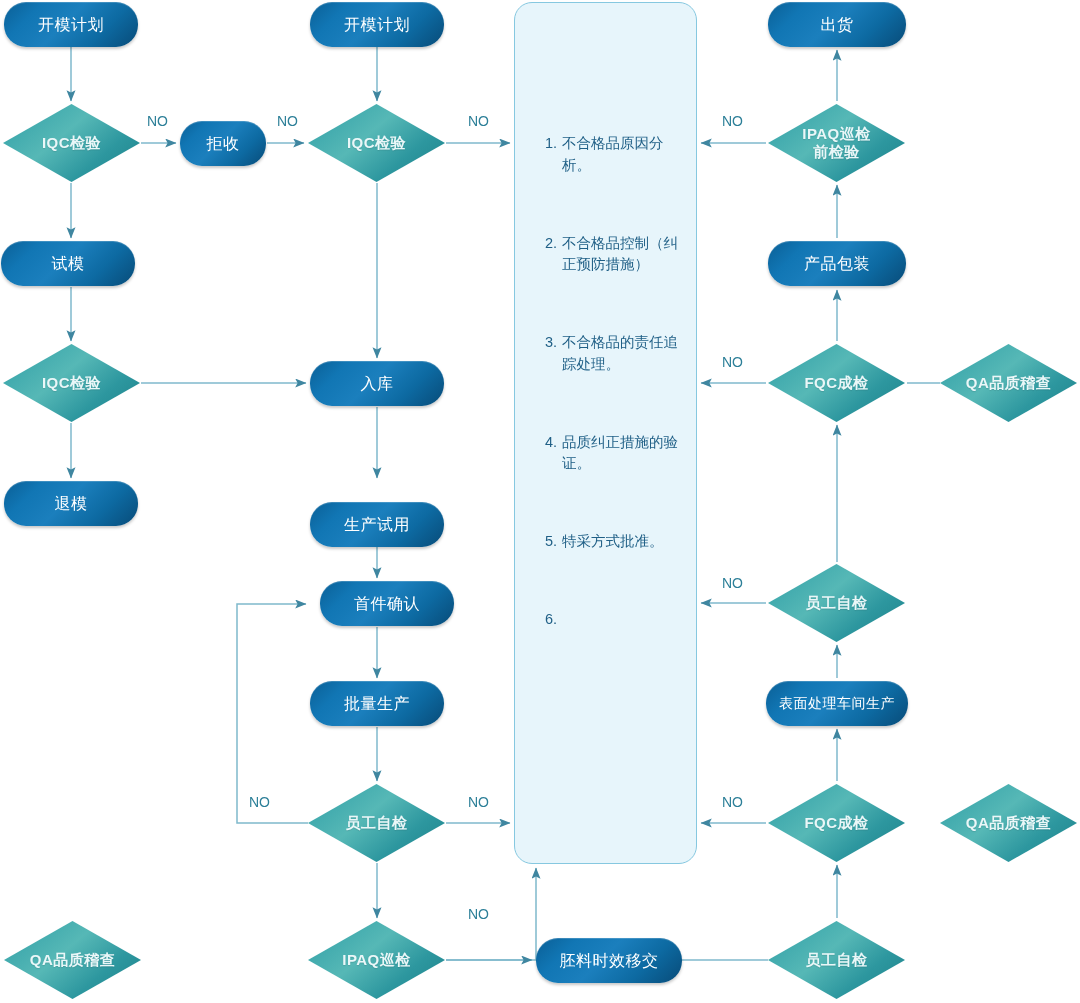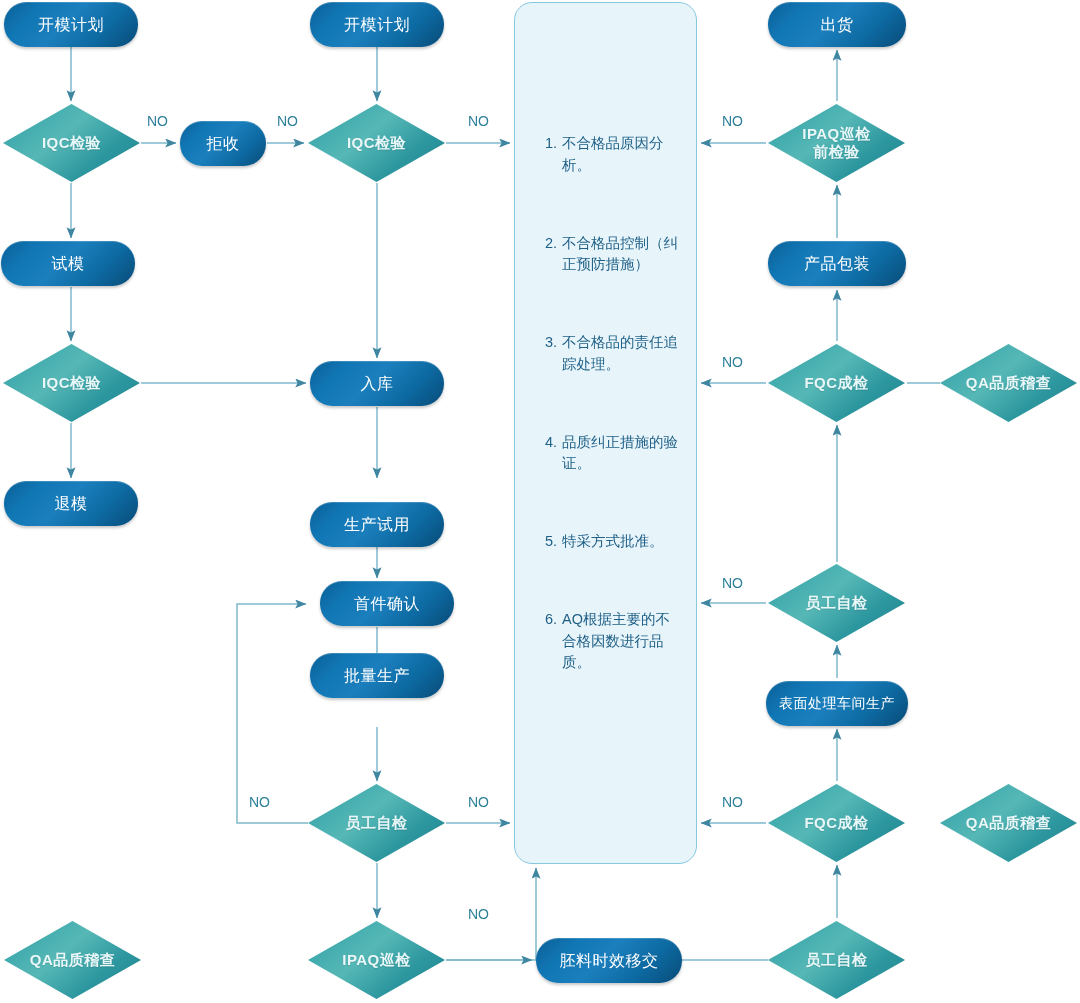--- a/index.html
+++ b/index.html
@@ -101,21 +101,20 @@
         <div class="pitem">
           <span class="pnum">4.</span>
           <span class="ptext">品质纠正措施的验证。</span>
         </div>
         <div class="pitem">
           <span class="pnum">5.</span>
           <span class="ptext">特采方式批准。</span>
         </div>
         <div class="pitem">
           <span class="pnum">6.</span>
-          <span class="ptext">AQ根据主要的不合格因数进行品质。</span>
         </div>
       </div>
   </div>
 
   <div id="node-layer">
       <div class="node pill" id="n1" style="left: 4px; top: 2px; width: 134px; height: 45px;">
         <span>开模计划</span>
       </div>
       <div class="node diamond" id="n2" style="left: 3px; top: 104px; width: 137px; height: 78px;">
         <div class="dshape"></div>
@@ -149,21 +148,21 @@
       </div>
       <div class="node pill" id="n9" style="left: 310px; top: 361px; width: 134px; height: 45px;">
         <span>入库</span>
       </div>
       <div class="node pill" id="n10" style="left: 310px; top: 481px; width: 134px; height: 45px; margin-top: 21px;">
         <span>生产试用</span>
       </div>
       <div class="node pill" id="n11" style="left: 320px; top: 581px; width: 134px; height: 45px;">
         <span>首件确认</span>
       </div>
-      <div class="node pill" id="n12" style="left: 310px; top: 653px; width: 134px; height: 45px;">
+      <div class="node pill" id="n12" style="left: 310px; top: 681px; width: 134px; height: 45px;">
         <span>批量生产</span>
       </div>
       <div class="node diamond" id="n13" style="left: 308px; top: 784px; width: 137px; height: 78px;">
         <div class="dshape"></div>
         <div class="dlabel">
           <div>员工自检</div>
         </div>
       </div>
       <div class="node diamond" id="n14" style="left: 308px; top: 921px; width: 137px; height: 78px;">
         <div class="dshape"></div>

